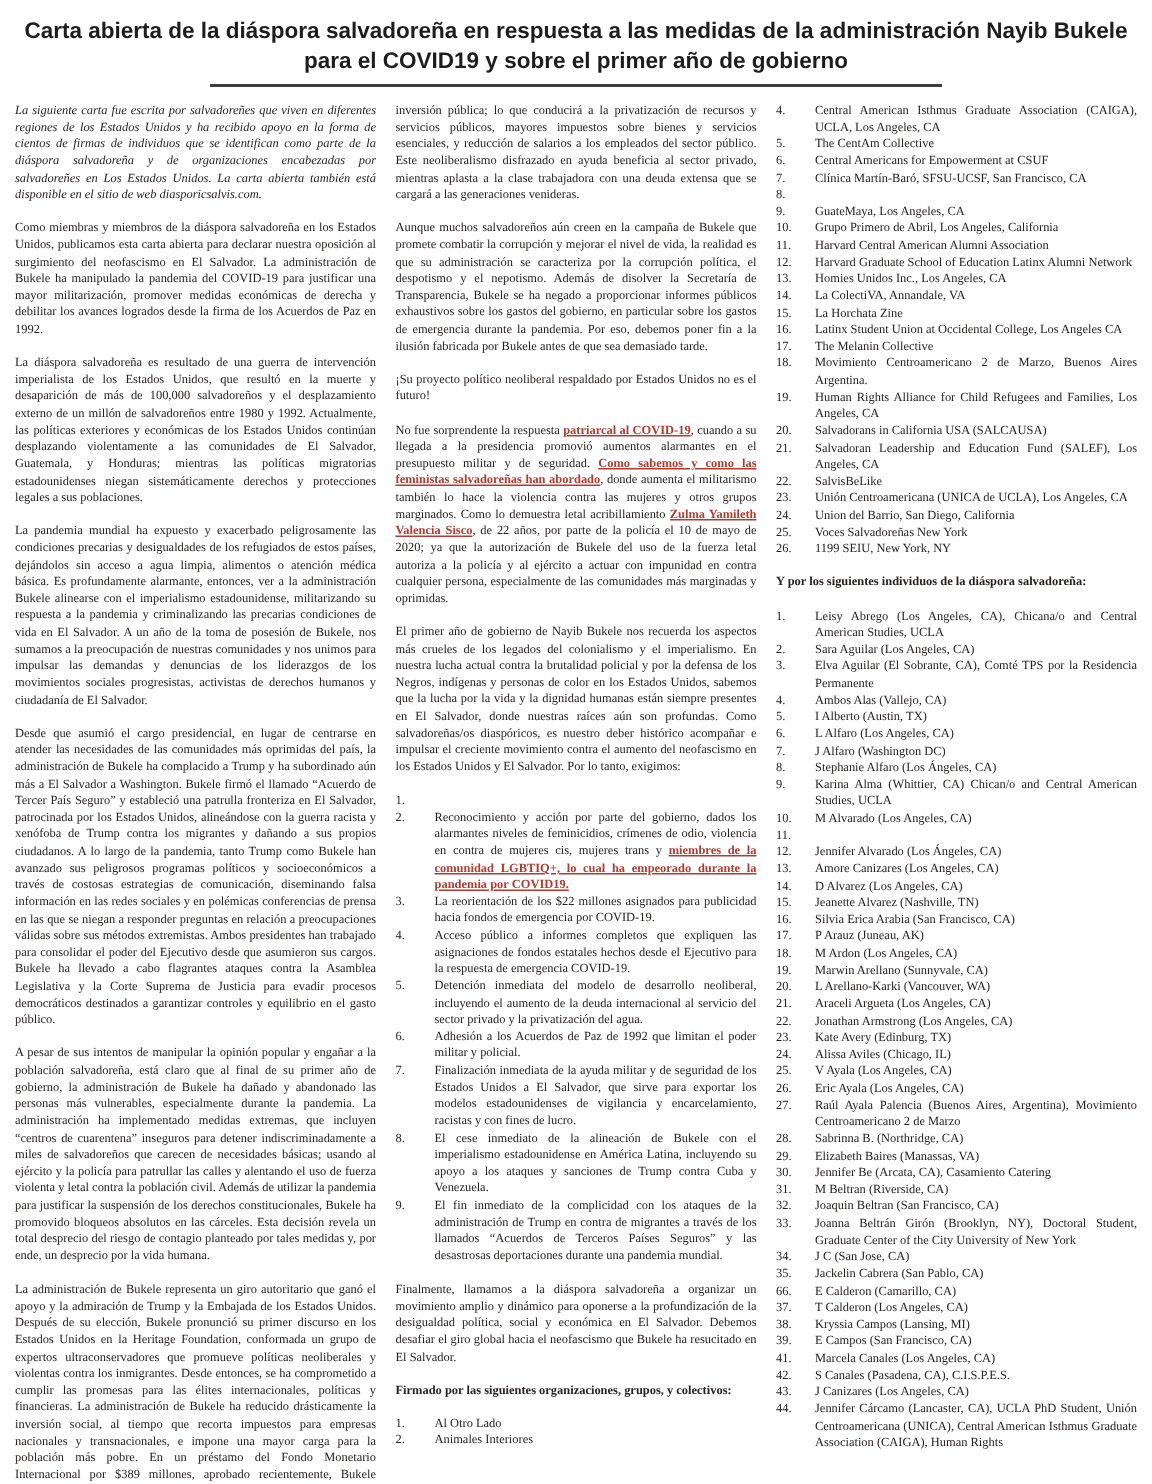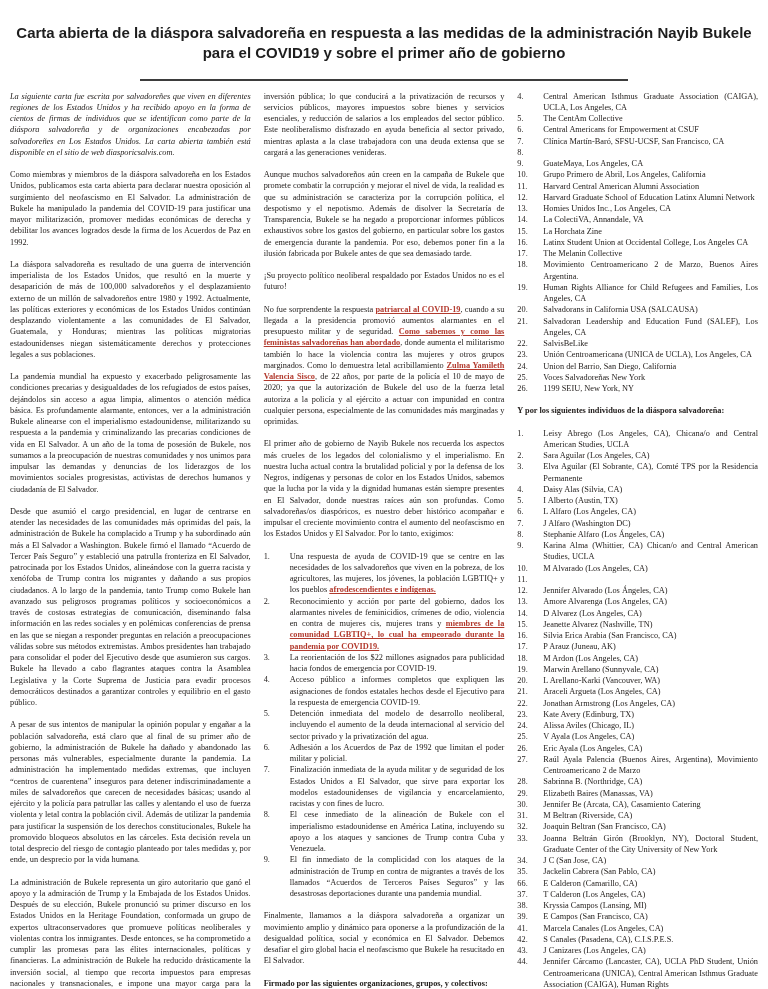--- a/index.html
+++ b/index.html
@@ -2,21 +2,21 @@
 <html><head>
 <meta charset="utf-8">
 <style>
   html,body { margin:0; padding:0; background:#ffffff; }
   .page {
     position:relative; width:768px; height:989px; overflow:hidden;
     background:#ffffff; color:#262220;
     font-family:"Liberation Serif", serif;
   }
   .hdr { padding-top:7px; }
-  .hdr h1 { margin:16px; }
+  .hdr h1 { margin:4px; }
   .tl {
     display:block; text-align:center; white-space:nowrap;
     font-family:"Liberation Sans", sans-serif; font-weight:700;
     font-size:15px; line-height:1.32; color:#1d1d1d;
   }
   .rule { width:488px; border-top:2px solid #3d3d3d; margin:5px auto 0; }
   .columns { display:flex; gap:13px; padding:10px 10px 0; align-items:flex-start; }
   .col { flex:1 1 0; min-width:0; font-size:8.3px; line-height:11.25px; text-align:justify; }
   .col p { margin:0 0 11px; }
   .italic { font-style:italic; }
@@ -57,21 +57,20 @@
       <div>
           <p>inversión pública; lo que conducirá a la privatización de recursos y servicios públicos, mayores impuestos sobre bienes y servicios esenciales, y reducción de salarios a los empleados del sector público. Este neoliberalismo disfrazado en ayuda beneficia al sector privado, mientras aplasta a la clase trabajadora con una deuda extensa que se cargará a las generaciones venideras.</p>
           <p>Aunque muchos salvadoreños aún creen en la campaña de Bukele que promete combatir la corrupción y mejorar el nivel de vida, la realidad es que su administración se caracteriza por la corrupción política, el despotismo y el nepotismo. Además de disolver la Secretaría de Transparencia, Bukele se ha negado a proporcionar informes públicos exhaustivos sobre los gastos del gobierno, en particular sobre los gastos de emergencia durante la pandemia. Por eso, debemos poner fin a la ilusión fabricada por Bukele antes de que sea demasiado tarde.</p>
           <p>¡Su proyecto político neoliberal respaldado por Estados Unidos no es el futuro!</p>
           <p>No fue sorprendente la respuesta <span class="link">patriarcal al COVID-19</span>, cuando a su llegada a la presidencia promovió aumentos alarmantes en el presupuesto militar y de seguridad. <span class="link">Como sabemos y como las feministas salvadoreñas han abordado</span>, donde aumenta el militarismo también lo hace la violencia contra las mujeres y otros grupos marginados. Como lo demuestra letal acribillamiento <span class="link">Zulma Yamileth Valencia Sisco</span>, de 22 años, por parte de la policía el 10 de mayo de 2020; ya que la autorización de Bukele del uso de la fuerza letal autoriza a la policía y al ejército a actuar con impunidad en contra cualquier persona, especialmente de las comunidades más marginadas y oprimidas.</p>
           <p>El primer año de gobierno de Nayib Bukele nos recuerda los aspectos más crueles de los legados del colonialismo y el imperialismo. En nuestra lucha actual contra la brutalidad policial y por la defensa de los Negros, indígenas y personas de color en los Estados Unidos, sabemos que la lucha por la vida y la dignidad humanas están siempre presentes en El Salvador, donde nuestras raíces aún son profundas. Como salvadoreñas/os diaspóricos, es nuestro deber histórico acompañar e impulsar el creciente movimiento contra el aumento del neofascismo en los Estados Unidos y El Salvador. Por lo tanto, exigimos:</p>
         </div>
       <div class="list-block">
           <div class="li">
             <span class="num">1.</span>
-            <span class="litxt">Una respuesta de ayuda de COVID-19 que se centre en las necesidades de los salvadoreños que viven en la pobreza, de los agricultores, las mujeres, los jóvenes, la población LGBTIQ+ y los pueblos <span class="link">afrodescendientes e indígenas.</span></span>
           </div>
           <div class="li">
             <span class="num">2.</span>
             <span class="litxt">Reconocimiento y acción por parte del gobierno, dados los alarmantes niveles de feminicidios, crímenes de odio, violencia en contra de mujeres cis, mujeres trans y <span class="link">miembres de la comunidad LGBTIQ+, lo cual ha empeorado durante la pandemia por COVID19.</span></span>
           </div>
           <div class="li">
             <span class="num">3.</span>
             <span class="litxt">La reorientación de los $22 millones asignados para publicidad hacia fondos de emergencia por COVID-19.</span>
           </div>
           <div class="li">
@@ -218,21 +217,21 @@
           <div class="li">
             <span class="num">2.</span>
             <span class="litxt">Sara Aguilar (Los Angeles, CA)</span>
           </div>
           <div class="li">
             <span class="num">3.</span>
             <span class="litxt">Elva Aguilar (El Sobrante, CA), Comté TPS por la Residencia Permanente</span>
           </div>
           <div class="li">
             <span class="num">4.</span>
-            <span class="litxt">Daisy Alas (Silvia, CA)</span>
+            <span class="litxt">Ambos Alas (Vallejo, CA)</span>
           </div>
           <div class="li">
             <span class="num">5.</span>
             <span class="litxt">I Alberto (Austin, TX)</span>
           </div>
           <div class="li">
             <span class="num">6.</span>
             <span class="litxt">L Alfaro (Los Angeles, CA)</span>
           </div>
           <div class="li">
@@ -253,21 +252,21 @@
           </div>
           <div class="li">
             <span class="num">11.</span>
           </div>
           <div class="li">
             <span class="num">12.</span>
             <span class="litxt">Jennifer Alvarado (Los Ángeles, CA)</span>
           </div>
           <div class="li">
             <span class="num">13.</span>
-            <span class="litxt">Amore Alvarenga (Los Angeles, CA)</span>
+            <span class="litxt">Amore Canizares (Los Angeles, CA)</span>
           </div>
           <div class="li">
             <span class="num">14.</span>
             <span class="litxt">D Alvarez (Los Angeles, CA)</span>
           </div>
           <div class="li">
             <span class="num">15.</span>
             <span class="litxt">Jeanette Alvarez (Nashville, TN)</span>
           </div>
           <div class="li">

